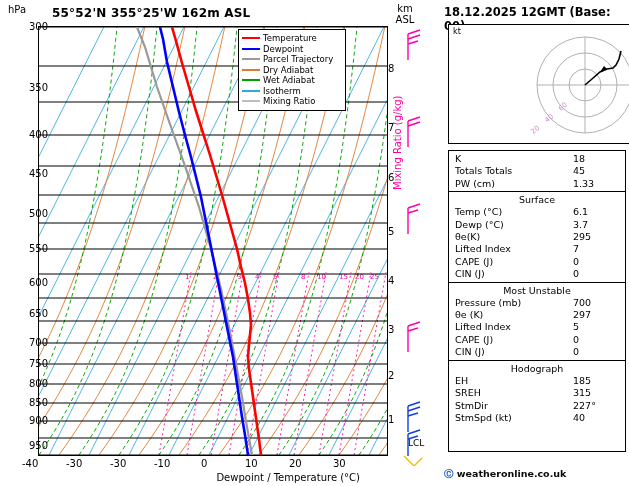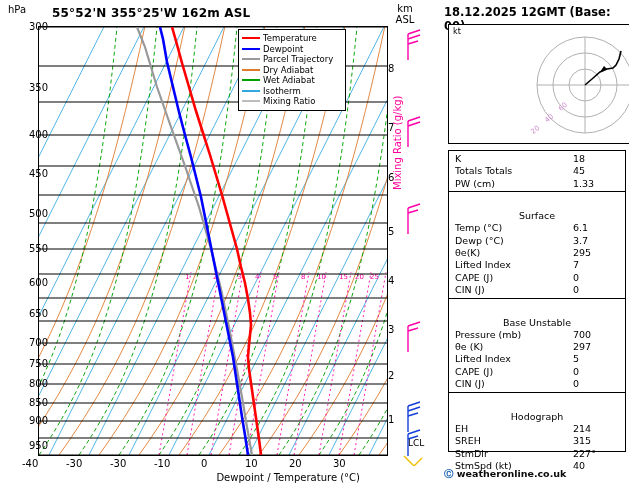--- a/index.html
+++ b/index.html
@@ -33,21 +33,21 @@
 
   
   #right-col{position:absolute;left:444px;top:0;width:185px;height:486px;}
   #date-title{position:absolute;left:0;top:5px;width:185px;font-size:11.5px;font-weight:bold;text-align:left;}
   #hodo-box{position:absolute;left:4px;top:24px;width:176px;height:118px;border:1px solid #000;background:#fff;padding-left:48px;}
   #kt-label{position:absolute;left:4px;top:2px;font-size:8px;}
   #info-box{position:absolute;left:4px;top:150px;width:176px;height:300px;border:1px solid #000;background:#fff;font-size:9.5px;}
   .ib-row{display:flex;justify-content:space-between;padding:0 6px;line-height:12.4px;}
   .ib-row span:first-child{text-align:left;}
   .ib-row span:last-child{width:46px;text-align:left;}
-  .ib-head{text-align:center;font-size:9.5px;line-height:13px;border-top:1px solid #000;margin-top:1px;padding-top:17px;}
+  .ib-head{text-align:center;font-size:9.5px;line-height:13px;border-top:1px solid #000;margin-top:1px;padding-top:1px;}
   #credit{position:absolute;left:444px;top:468px;width:185px;font-size:9.5px;font-weight:bold;color:#0a0a0a;}
   #credit .globe{color:#1a62b6;}
 </style>
 </head>
 <body>
 
 <div class="root">
 
   <div id="skewt-panel">
 
@@ -293,21 +293,21 @@
         </div>
       <div class="ib-row">
           <span>CAPE (J)</span>
           <span>0</span>
         </div>
       <div class="ib-row">
           <span>CIN (J)</span>
           <span>0</span>
         </div>
 
-      <div class="ib-head">Base Unstable</div>
+      <div class="ib-head">Most Unstable</div>
       <div class="ib-row">
           <span>Pressure (mb)</span>
           <span>700</span>
         </div>
       <div class="ib-row">
           <span>θe (K)</span>
           <span>297</span>
         </div>
       <div class="ib-row">
           <span>Lifted Index</span>
@@ -318,21 +318,21 @@
           <span>0</span>
         </div>
       <div class="ib-row">
           <span>CIN (J)</span>
           <span>0</span>
         </div>
 
       <div class="ib-head">Hodograph</div>
       <div class="ib-row">
           <span>EH</span>
-          <span>214</span>
+          <span>185</span>
         </div>
       <div class="ib-row">
           <span>SREH</span>
           <span>315</span>
         </div>
       <div class="ib-row">
           <span>StmDir</span>
           <span>227°</span>
         </div>
       <div class="ib-row">

